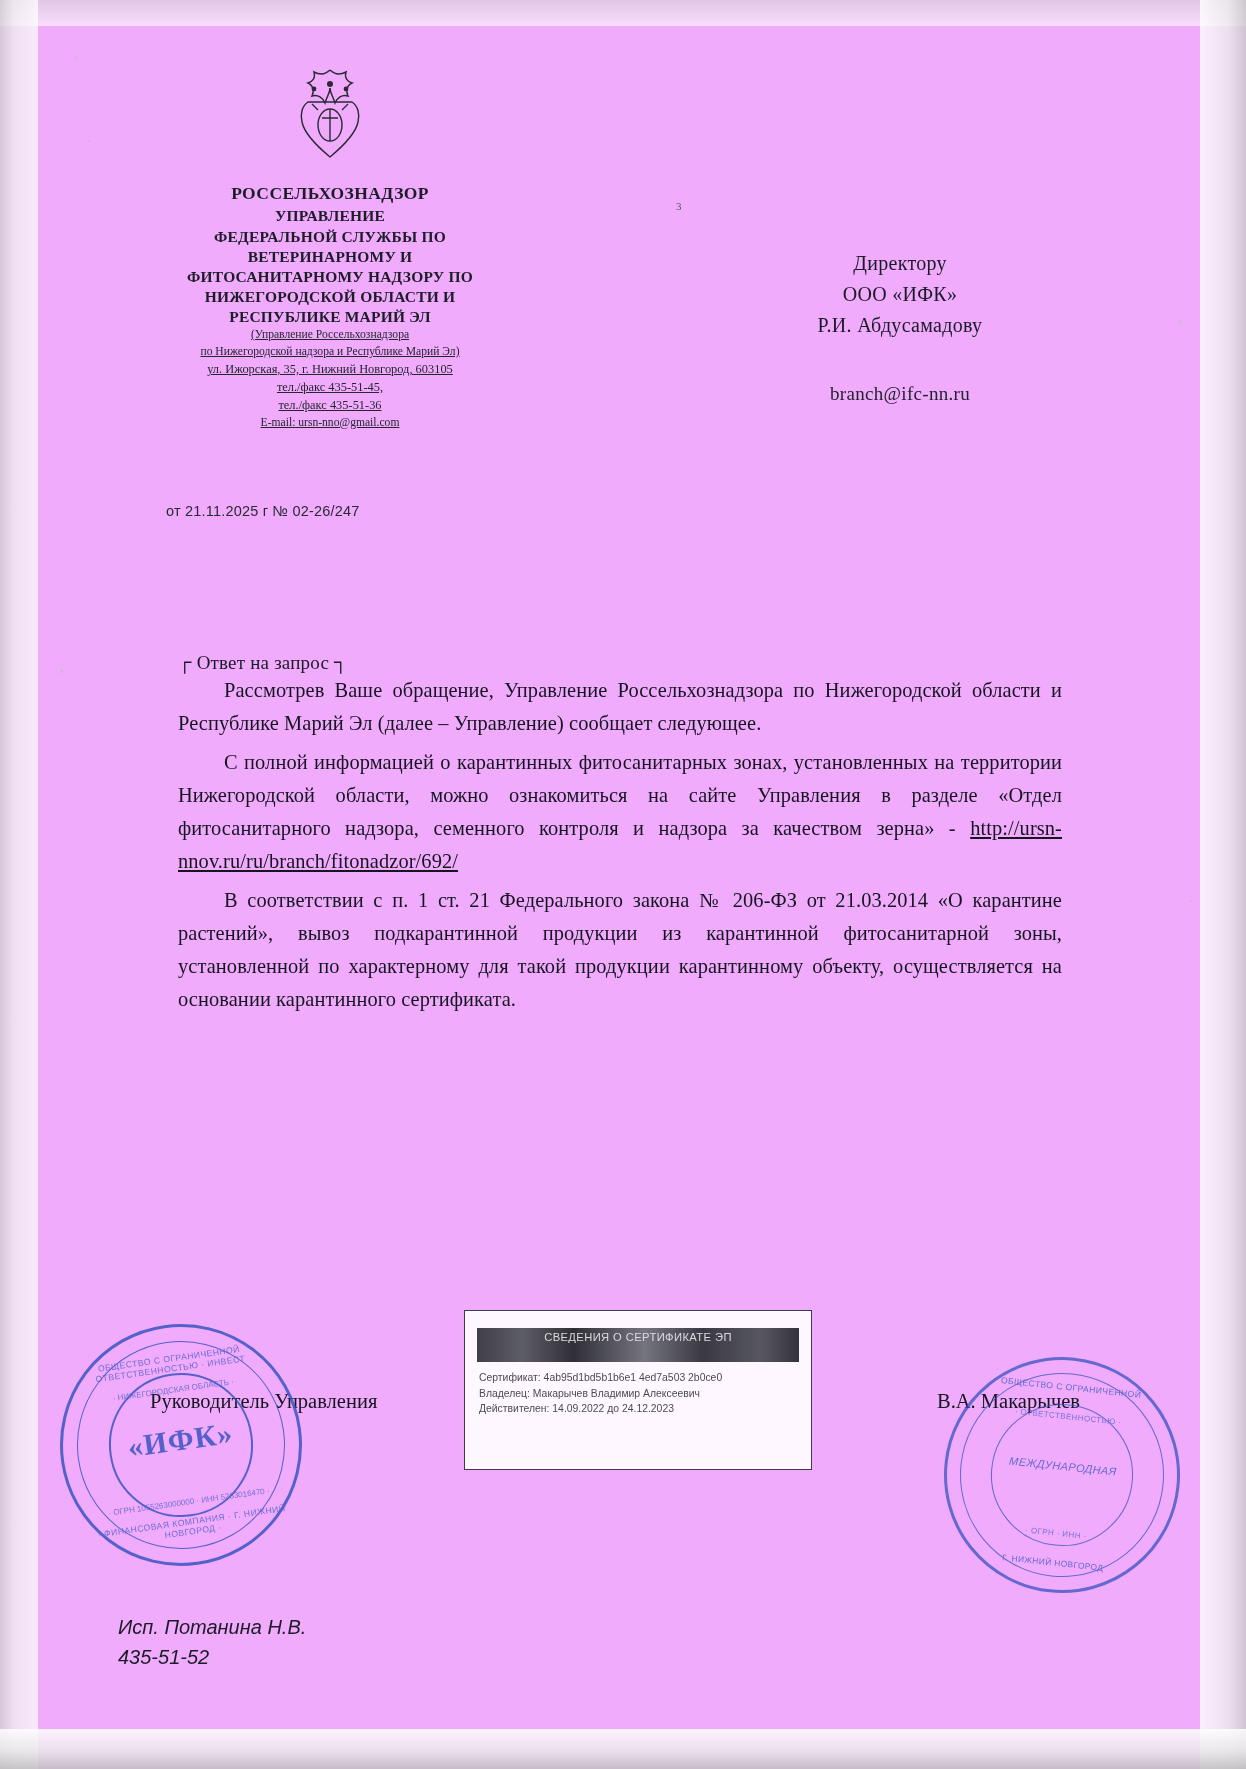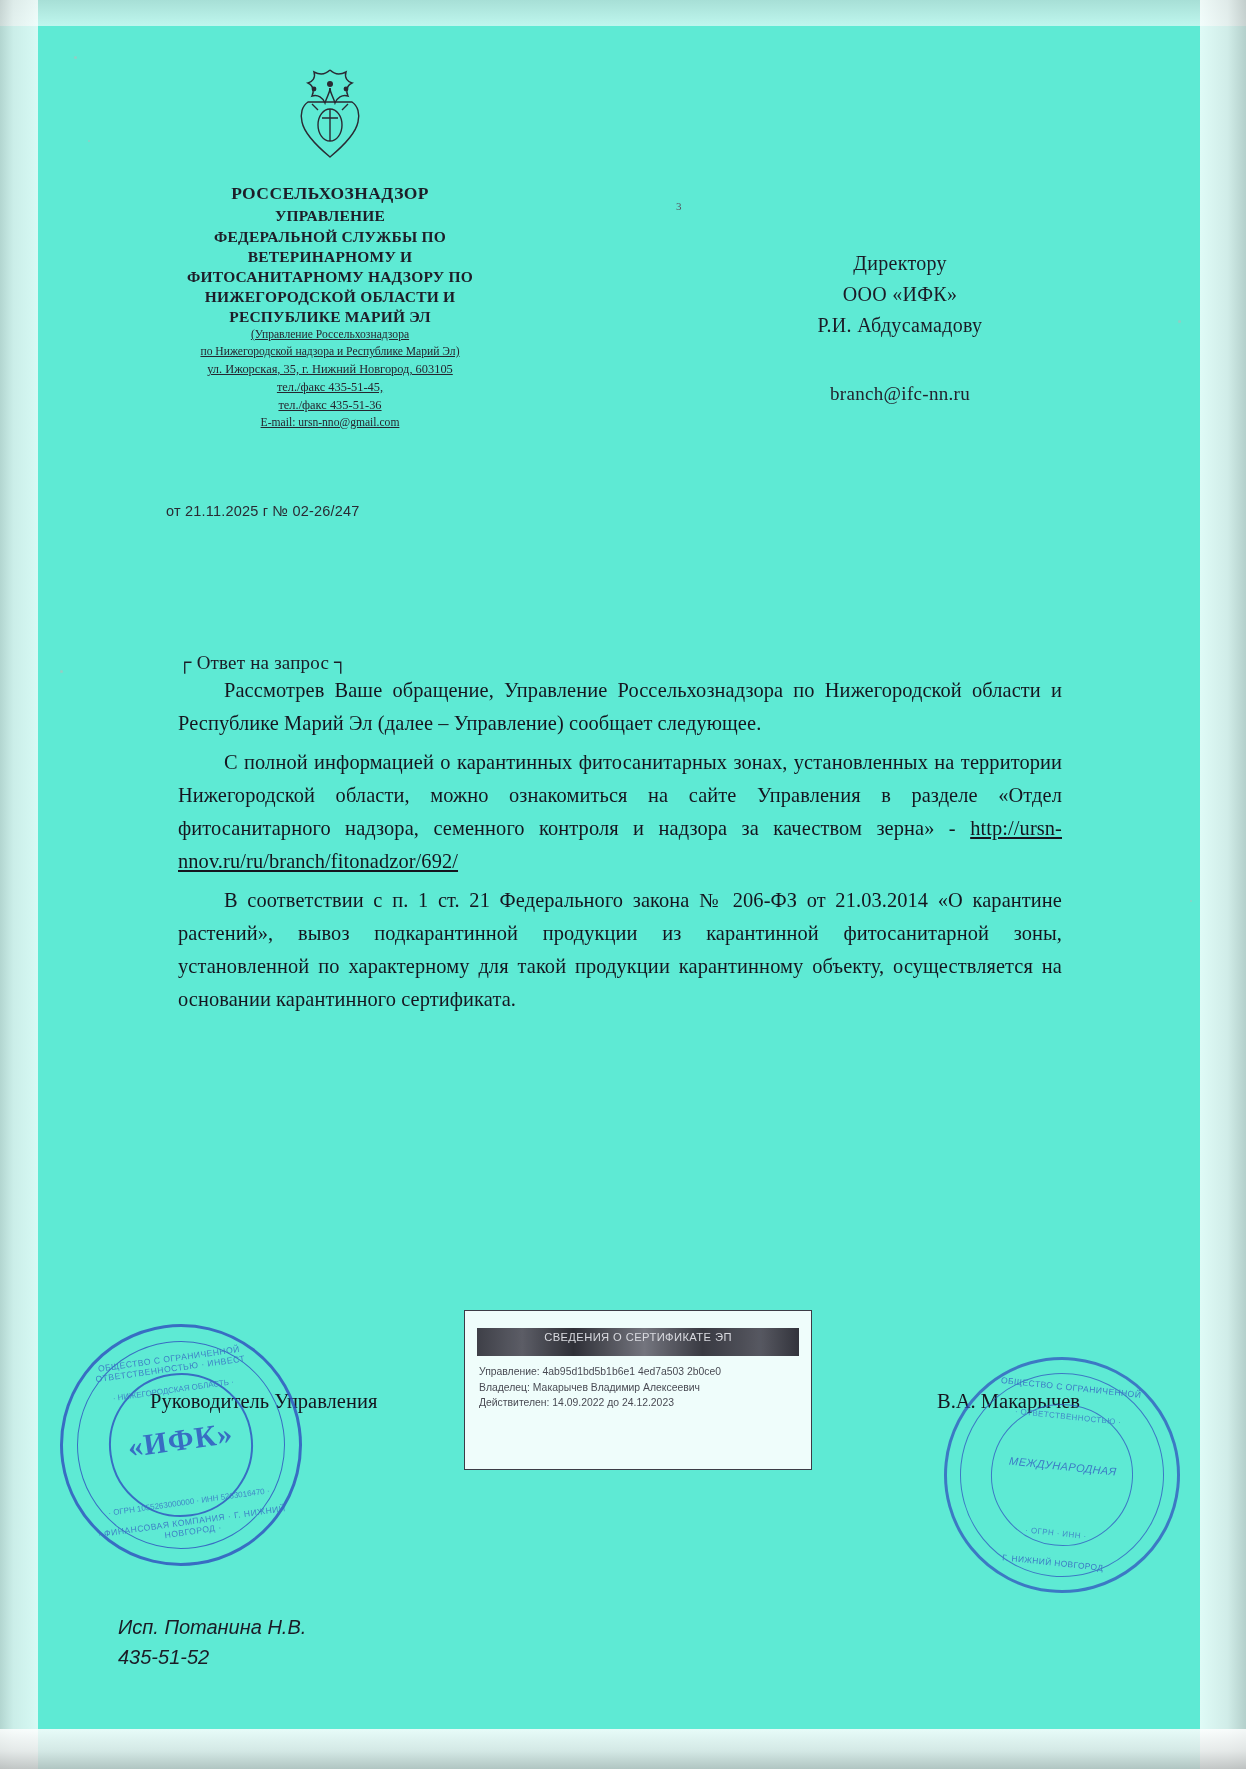--- a/index.html
+++ b/index.html
@@ -10,21 +10,21 @@
   }
   body {
     font-family: "Liberation Serif", serif;
   }
   .page {
     position: relative;
     width: 1246px;
     height: 1769px;
     margin: 0 auto;
     overflow: hidden;
-    background: #5eead4;
+    background: #f0abfc;
   }
   
   .scan-edge-left {
     position: absolute;
     left: 0; top: 0;
     width: 38px; height: 100%;
     background: linear-gradient(to right, #cfcfcf 0%, #efefef 35%, #ffffff 100%);
     opacity: .75;
     pointer-events: none;
   }
@@ -215,21 +215,21 @@
     flex: 1 1 auto;
     text-align: center;
     font-family: "Liberation Sans", sans-serif;
     font-size: 13.4px;
     line-height: 1.35;
     letter-spacing: .3px;
     color: #23232d;
   }
   .esign-band {
     margin: 9px 2px 8px 2px;
-    height: 28px;
+    height: 34px;
     background: linear-gradient(90deg,#2f2f38 0%, #50505a 14%, #1f1f27 30%, #6a6a74 52%, #2a2a33 70%, #4a4a54 88%, #22222b 100%);
     color: #d8d8de;
     font-family: "Liberation Sans", sans-serif;
     font-size: 11.2px;
     letter-spacing: .4px;
     text-align: center;
     line-height: 18px;
     overflow: hidden;
     opacity: .92;
   }
@@ -420,21 +420,21 @@
 
   <div class="body">
     <p>Рассмотрев Ваше обращение, Управление Россельхознадзора по Нижегородской области и Республике Марий Эл (далее – Управление) сообщает следующее.</p>
     <p><span>С полной информацией о карантинных фитосанитарных зонах, установленных на территории Нижегородской области, можно ознакомиться на сайте Управления в разделе «Отдел фитосанитарного надзора, семенного контроля и надзора за качеством зерна» - </span><a href="#">http://ursn-nnov.ru/ru/branch/fitonadzor/692/</a></p>
     <p>В соответствии с п. 1 ст. 21 Федерального закона № 206-ФЗ от 21.03.2014 «О карантине растений», вывоз подкарантинной продукции из карантинной фитосанитарной зоны, установленной по характерному для такой продукции карантинному объекту, осуществляется на основании карантинного сертификата.</p>
   </div>
 
   <div class="esign">
     <div class="esign-band">СВЕДЕНИЯ О СЕРТИФИКАТЕ ЭП</div>
     <div class="esign-lines">
-      <div>Управление: 4аb95d1bd5b1b6e1 4ed7a503 2b0ce0</div>
+      <div>Сертификат: 4аb95d1bd5b1b6e1 4ed7a503 2b0ce0</div>
       <div>Владелец: Макарычев Владимир Алексеевич</div>
       <div>Действителен: 14.09.2022 до 24.12.2023</div>
     </div>
   </div>
 
   <div class="sig-row">
     <div class="sig-title">Руководитель Управления</div>
     <div class="sig-name">В.А. Макарычев</div>
   </div>
 

